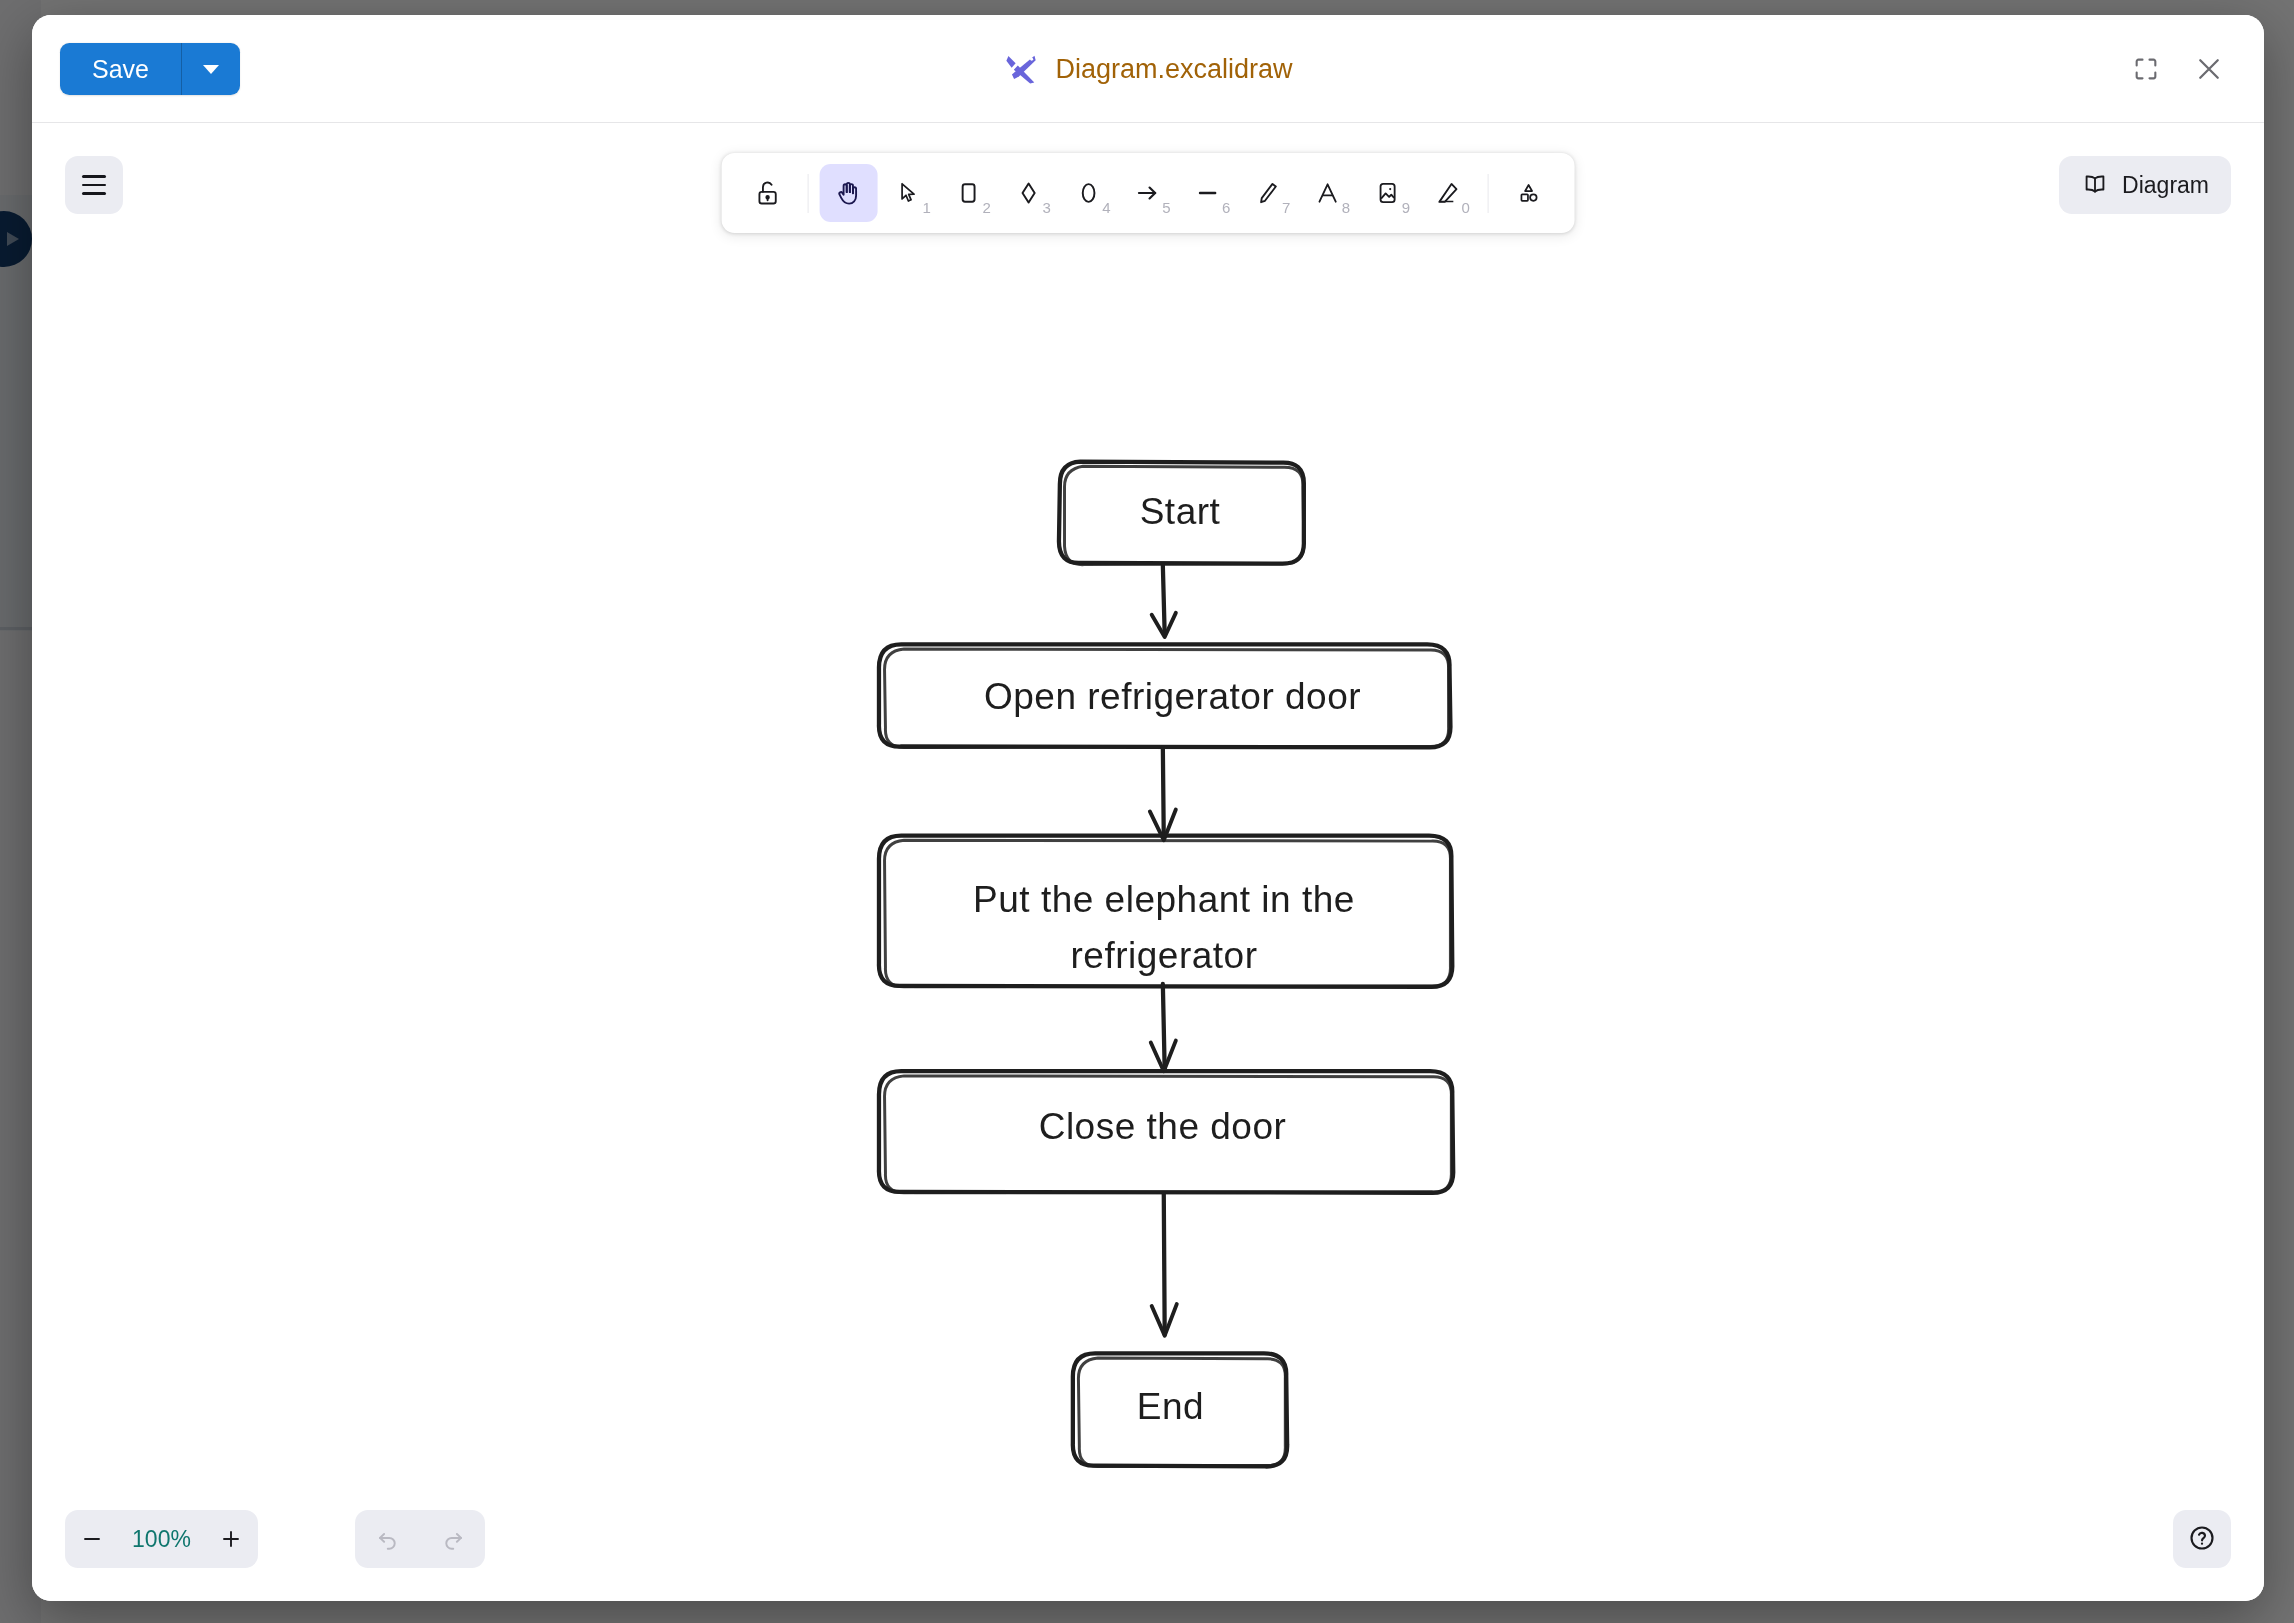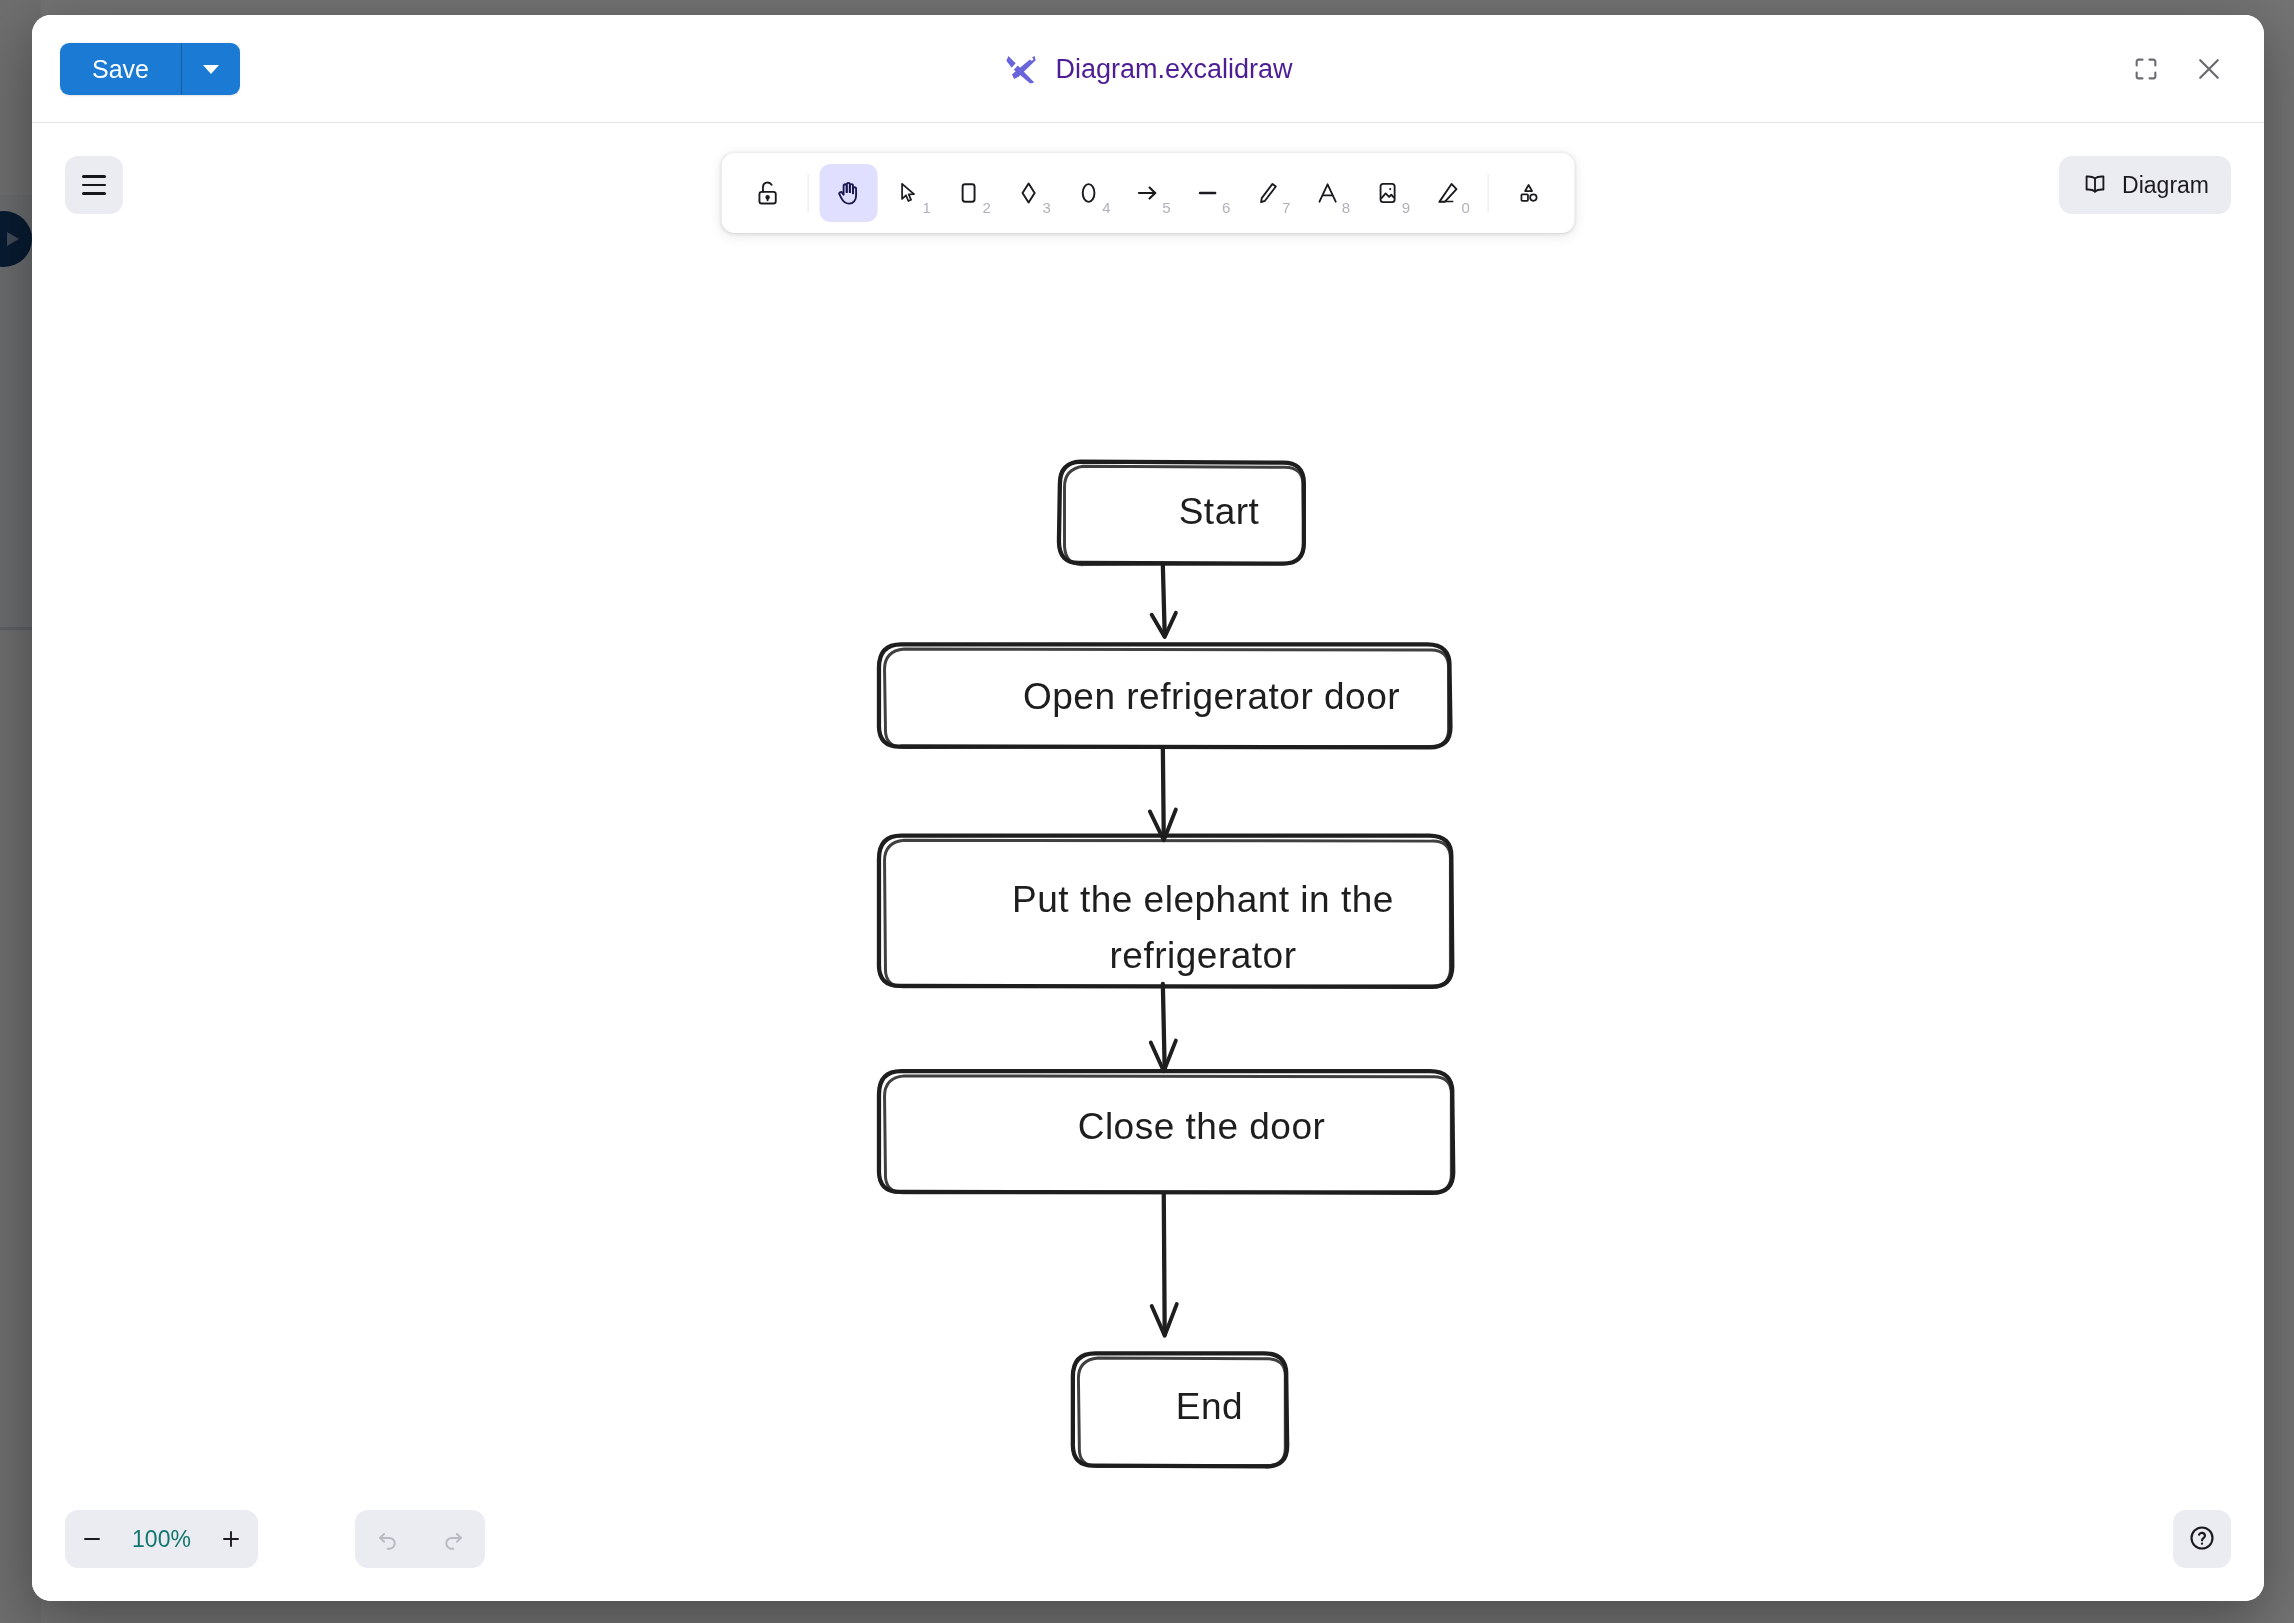--- a/index.html
+++ b/index.html
@@ -99,21 +99,21 @@
   }
 
   .title-center {
     position: absolute; left: 0; right: 0; top: 0;
     height: 108px;
     display: flex; align-items: center; justify-content: center;
     gap: 15px;
     pointer-events: none;
   }
   .title-text {
-    font-size: 27px; color: #4c1d95; font-weight: 400;
+    font-size: 27px; color: #a16207; font-weight: 400;
     font-family: "Liberation Sans", sans-serif;
   }
   .logo-svg { display: block; }
 
   .win-controls {
     position: absolute; right: 28px; top: 0; height: 108px;
     display: flex; align-items: center; gap: 9.3px;
   }
   .win-btn {
     width: 54px; height: 54px;
@@ -228,21 +228,20 @@
   
   .flow { position: absolute; left: 0; top: 0; width: 100%; height: 100%; }
   .node-label {
     position: absolute;
     text-align: center;
     color: #1e1e1e;
     font-family: "Liberation Sans", sans-serif;
     font-weight: 400;
     pointer-events: none;
     letter-spacing: 0.5px;
-    margin-left: 39px;
   }
 </style>
 </head>
 <body>
 
 <div class="backdrop">
   <div class="bg-app"></div>
   <div class="bg-sidebar"></div>
   <div class="bg-panel"></div>
   <div class="bg-logo-circle"></div>

